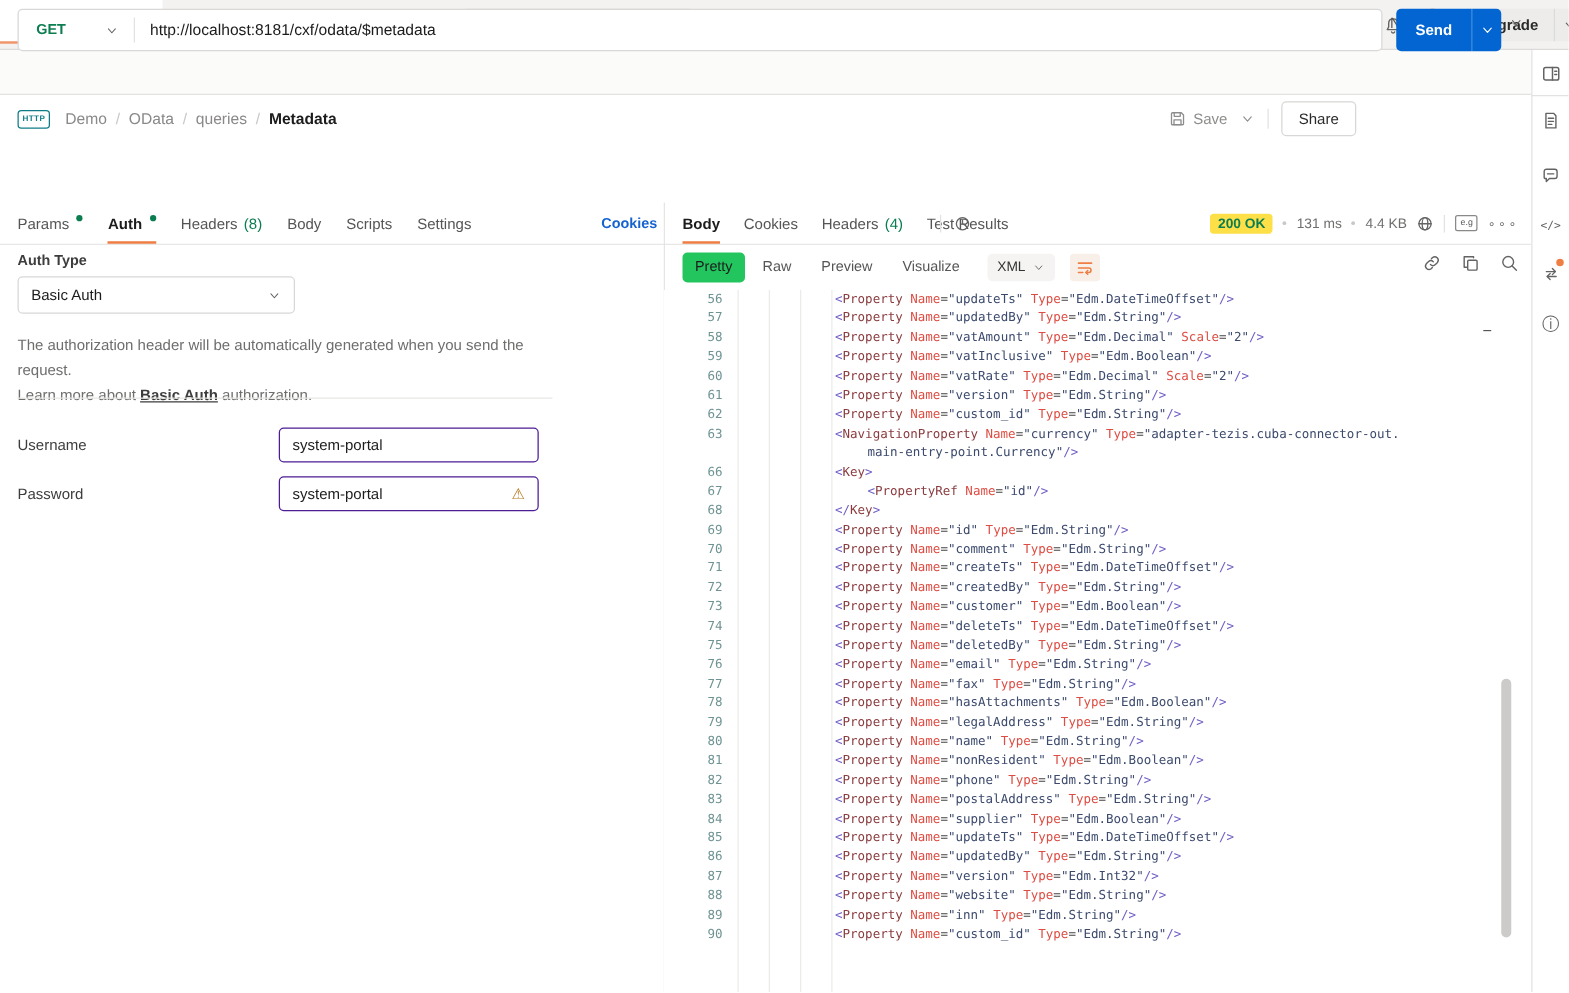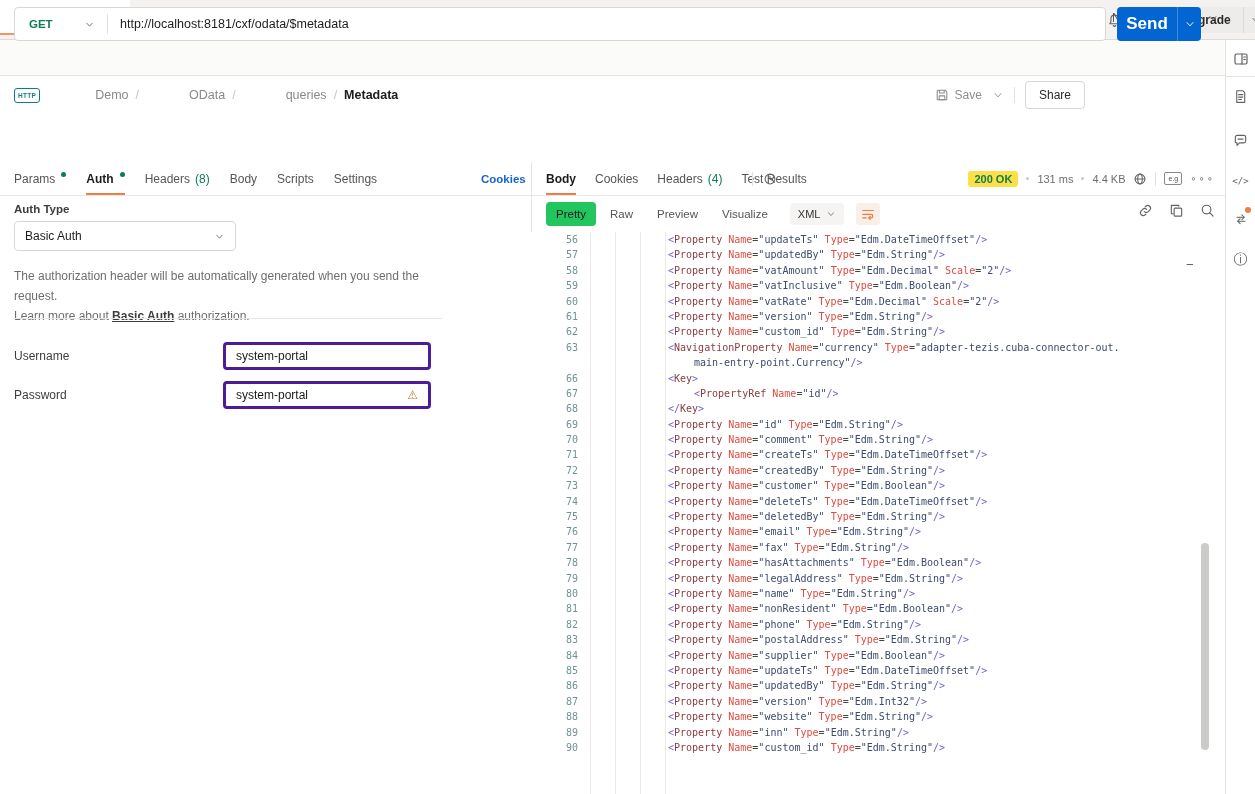--- a/index.html
+++ b/index.html
@@ -35,36 +35,36 @@
   .addtab{left:148px;top:6px;width:24px;height:24px;display:flex;align-items:center;justify-content:center;
           color:#6f6e6d;font-size:16px;}
   .envgroup{left:1038px;top:0;height:35px;display:flex;align-items:center;gap:10px;color:#555;}
   .vline{width:1px;background:#e3e2e1;}
 
   
   .crumbrow{left:0;top:76px;width:1225px;height:38px;background:#fff;display:flex;align-items:center;}
   .httpbadge{margin-left:14px;border:1.4px solid #0e7c86;color:#0e7c86;border-radius:3px;font-size:6.5px;
              font-weight:bold;padding:3px 3px;letter-spacing:.3px;}
   .crumbs{margin-left:12px;display:flex;align-items:center;gap:7px;font-size:12.5px;}
-  .crumb-item{color:#8a8988;margin-left:43px;}
+  .crumb-item{color:#8a8988;}
   .crumb-sep{color:#c9c8c7;}
   .crumb-current{color:#1c1c1c;font-weight:bold;}
   .crumb-actions{position:absolute;right:140px;top:0;height:38px;display:flex;align-items:center;gap:10px;}
   .savegrp{display:flex;align-items:center;gap:6px;color:#8e8d8c;}
   .sharebtn{border:1px solid #d8d7d6;border-radius:4px;padding:6px 13px;font-size:12px;color:#2b2b2b;background:#fff;}
 
   
   .urlrow{left:0;top:114px;width:1225px;height:48px;background:#fff;}
   .urlgroup{left:14px;top:7px;width:1092px;height:34px;border:1px solid #d9d8d7;border-radius:4px;
             display:flex;align-items:stretch;background:#fff;}
   .method{width:92px;display:flex;align-items:center;justify-content:space-between;padding:0 12px 0 14px;}
   .method .m{color:var(--green);font-weight:bold;font-size:11.5px;}
   .urltext{flex:1;display:flex;align-items:center;padding-left:12px;font-size:12.5px;color:#1c1c1c;}
   .sendbtn{left:1117px;top:7px;width:84px;height:34px;background:var(--blue);border-radius:4px;color:#fff;
-           display:flex;align-items:stretch;font-weight:bold;font-size:17px;}
+           display:flex;align-items:stretch;font-weight:bold;font-size:12px;}
   .sendbtn .lbl{flex:1;display:flex;align-items:center;justify-content:center;}
   .sendbtn .chev{width:24px;display:flex;align-items:center;justify-content:center;border-left:1px solid rgba(255,255,255,.25);}
 
   
   .subtabs-border{left:0;top:195px;width:1225px;height:1px;background:#e8e7e6;}
   .reqtabs{left:14px;top:162px;height:33px;display:flex;align-items:center;gap:20px;}
   .rtab{position:relative;color:#555;height:33px;display:flex;align-items:center;gap:2px;}
   .rtab .count{color:var(--green);margin-left:3px;}
   .rtab .dot{width:5px;height:5px;border-radius:50%;background:var(--green);margin-left:4px;margin-top:-8px;}
   .rtab.active{color:#1c1c1c;font-weight:bold;}
@@ -74,21 +74,21 @@
   .pane-divider{left:531px;top:162px;width:1px;height:632px;background:#e6e5e4;}
 
   
   .authtype-label{left:14px;top:203px;font-size:11.5px;font-weight:bold;color:#3d3d3d;}
   .authselect{left:14px;top:221px;width:222px;height:30px;border:1px solid #d9d8d7;border-radius:4px;background:#fff;
               display:flex;align-items:center;justify-content:space-between;padding:0 10px;}
   .authnote{left:14px;top:266px;width:440px;color:#6f6e6d;line-height:20px;}
   .authnote .lnk{color:#3d3d3d;font-weight:bold;text-decoration:underline;}
   .auth-hr{left:14px;top:318px;width:428px;height:1px;background:#e8e7e6;}
   .fieldlabel{font-size:12px;color:#3d3d3d;}
-  .field{border:3px solid #4c1d95;border-radius:4px;background:#fff;height:28px;display:flex;align-items:center;
+  .field{border:1px solid #4c1d95;border-radius:4px;background:#fff;height:28px;display:flex;align-items:center;
          padding:0 10px;width:208px;justify-content:space-between;}
   .warn{color:#b7791f;font-size:12px;line-height:1;}
 
   
   .resptabs{left:546px;top:162px;height:33px;display:flex;align-items:center;gap:19px;}
   .resp-extra{left:752px;top:170px;height:18px;display:flex;align-items:center;gap:10px;}
   .respmeta{top:162px;height:33px;right:40px;position:absolute;display:flex;align-items:center;gap:8px;color:#6f6e6d;font-size:11px;}
   .statusbadge{color:var(--green);background:#fde047;font-weight:bold;font-size:11px;padding:2px 6px;border-radius:3px;}
   .metadot{width:3px;height:3px;border-radius:50%;background:#c9c8c7;}
   .egbox{border:1px solid #8a8988;border-radius:2px;font-size:7px;color:#555;padding:2px 3px;line-height:1;}

